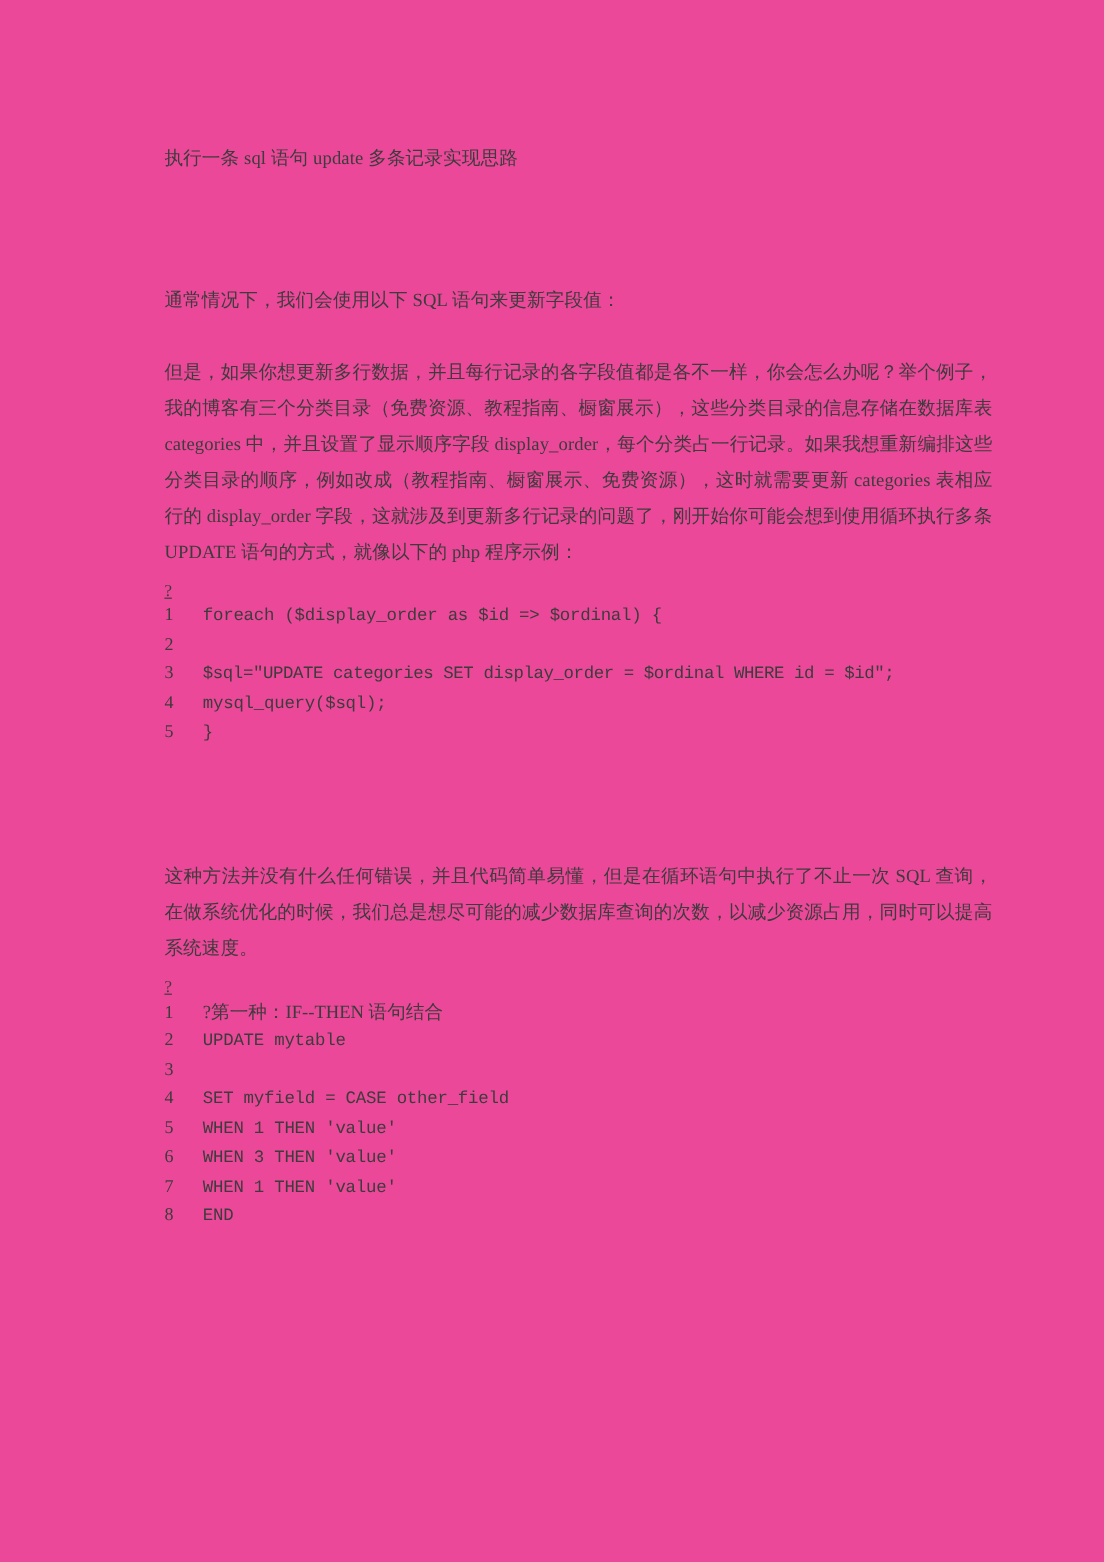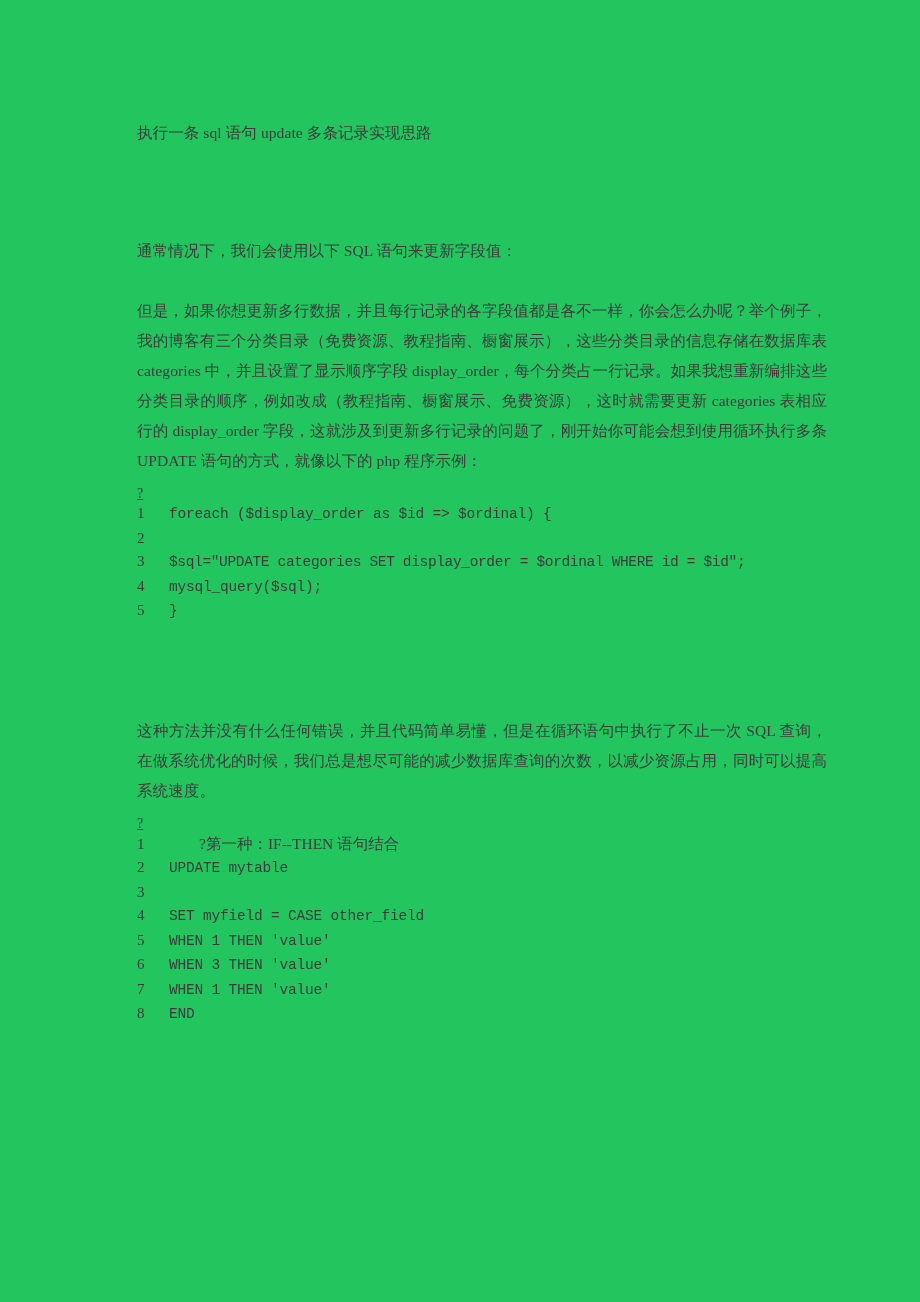--- a/index.html
+++ b/index.html
@@ -10,21 +10,21 @@
   }
   body {
     font-family: "Liberation Serif", "DejaVu Serif", serif;
     color: #3c3c3c;
     -webkit-font-smoothing: antialiased;
   }
   .page {
     position: relative;
     width: 920px;
     height: 1302px;
-    background: #22c55e;
+    background: #ec4899;
     overflow: hidden;
     box-sizing: border-box;
   }
   .content {
     position: absolute;
     left: 137px;
     top: 118px;
     width: 690px;
   }
 
@@ -95,21 +95,20 @@
     font-family: "Liberation Mono", "DejaVu Sans Mono", monospace;
     font-size: 14.5px;
     color: #3c3c3c;
     white-space: pre;
     letter-spacing: -0.2px;
   }
   .code.cjk {
     font-family: "Liberation Serif", "DejaVu Serif", serif;
     font-size: 15.5px;
     letter-spacing: 0;
-    margin-left: 30px;
   }
   .code.wide {
     letter-spacing: -0.35px;
   }
 </style>
 </head>
 <body>
 
 <div class="page">
   <div class="content">

